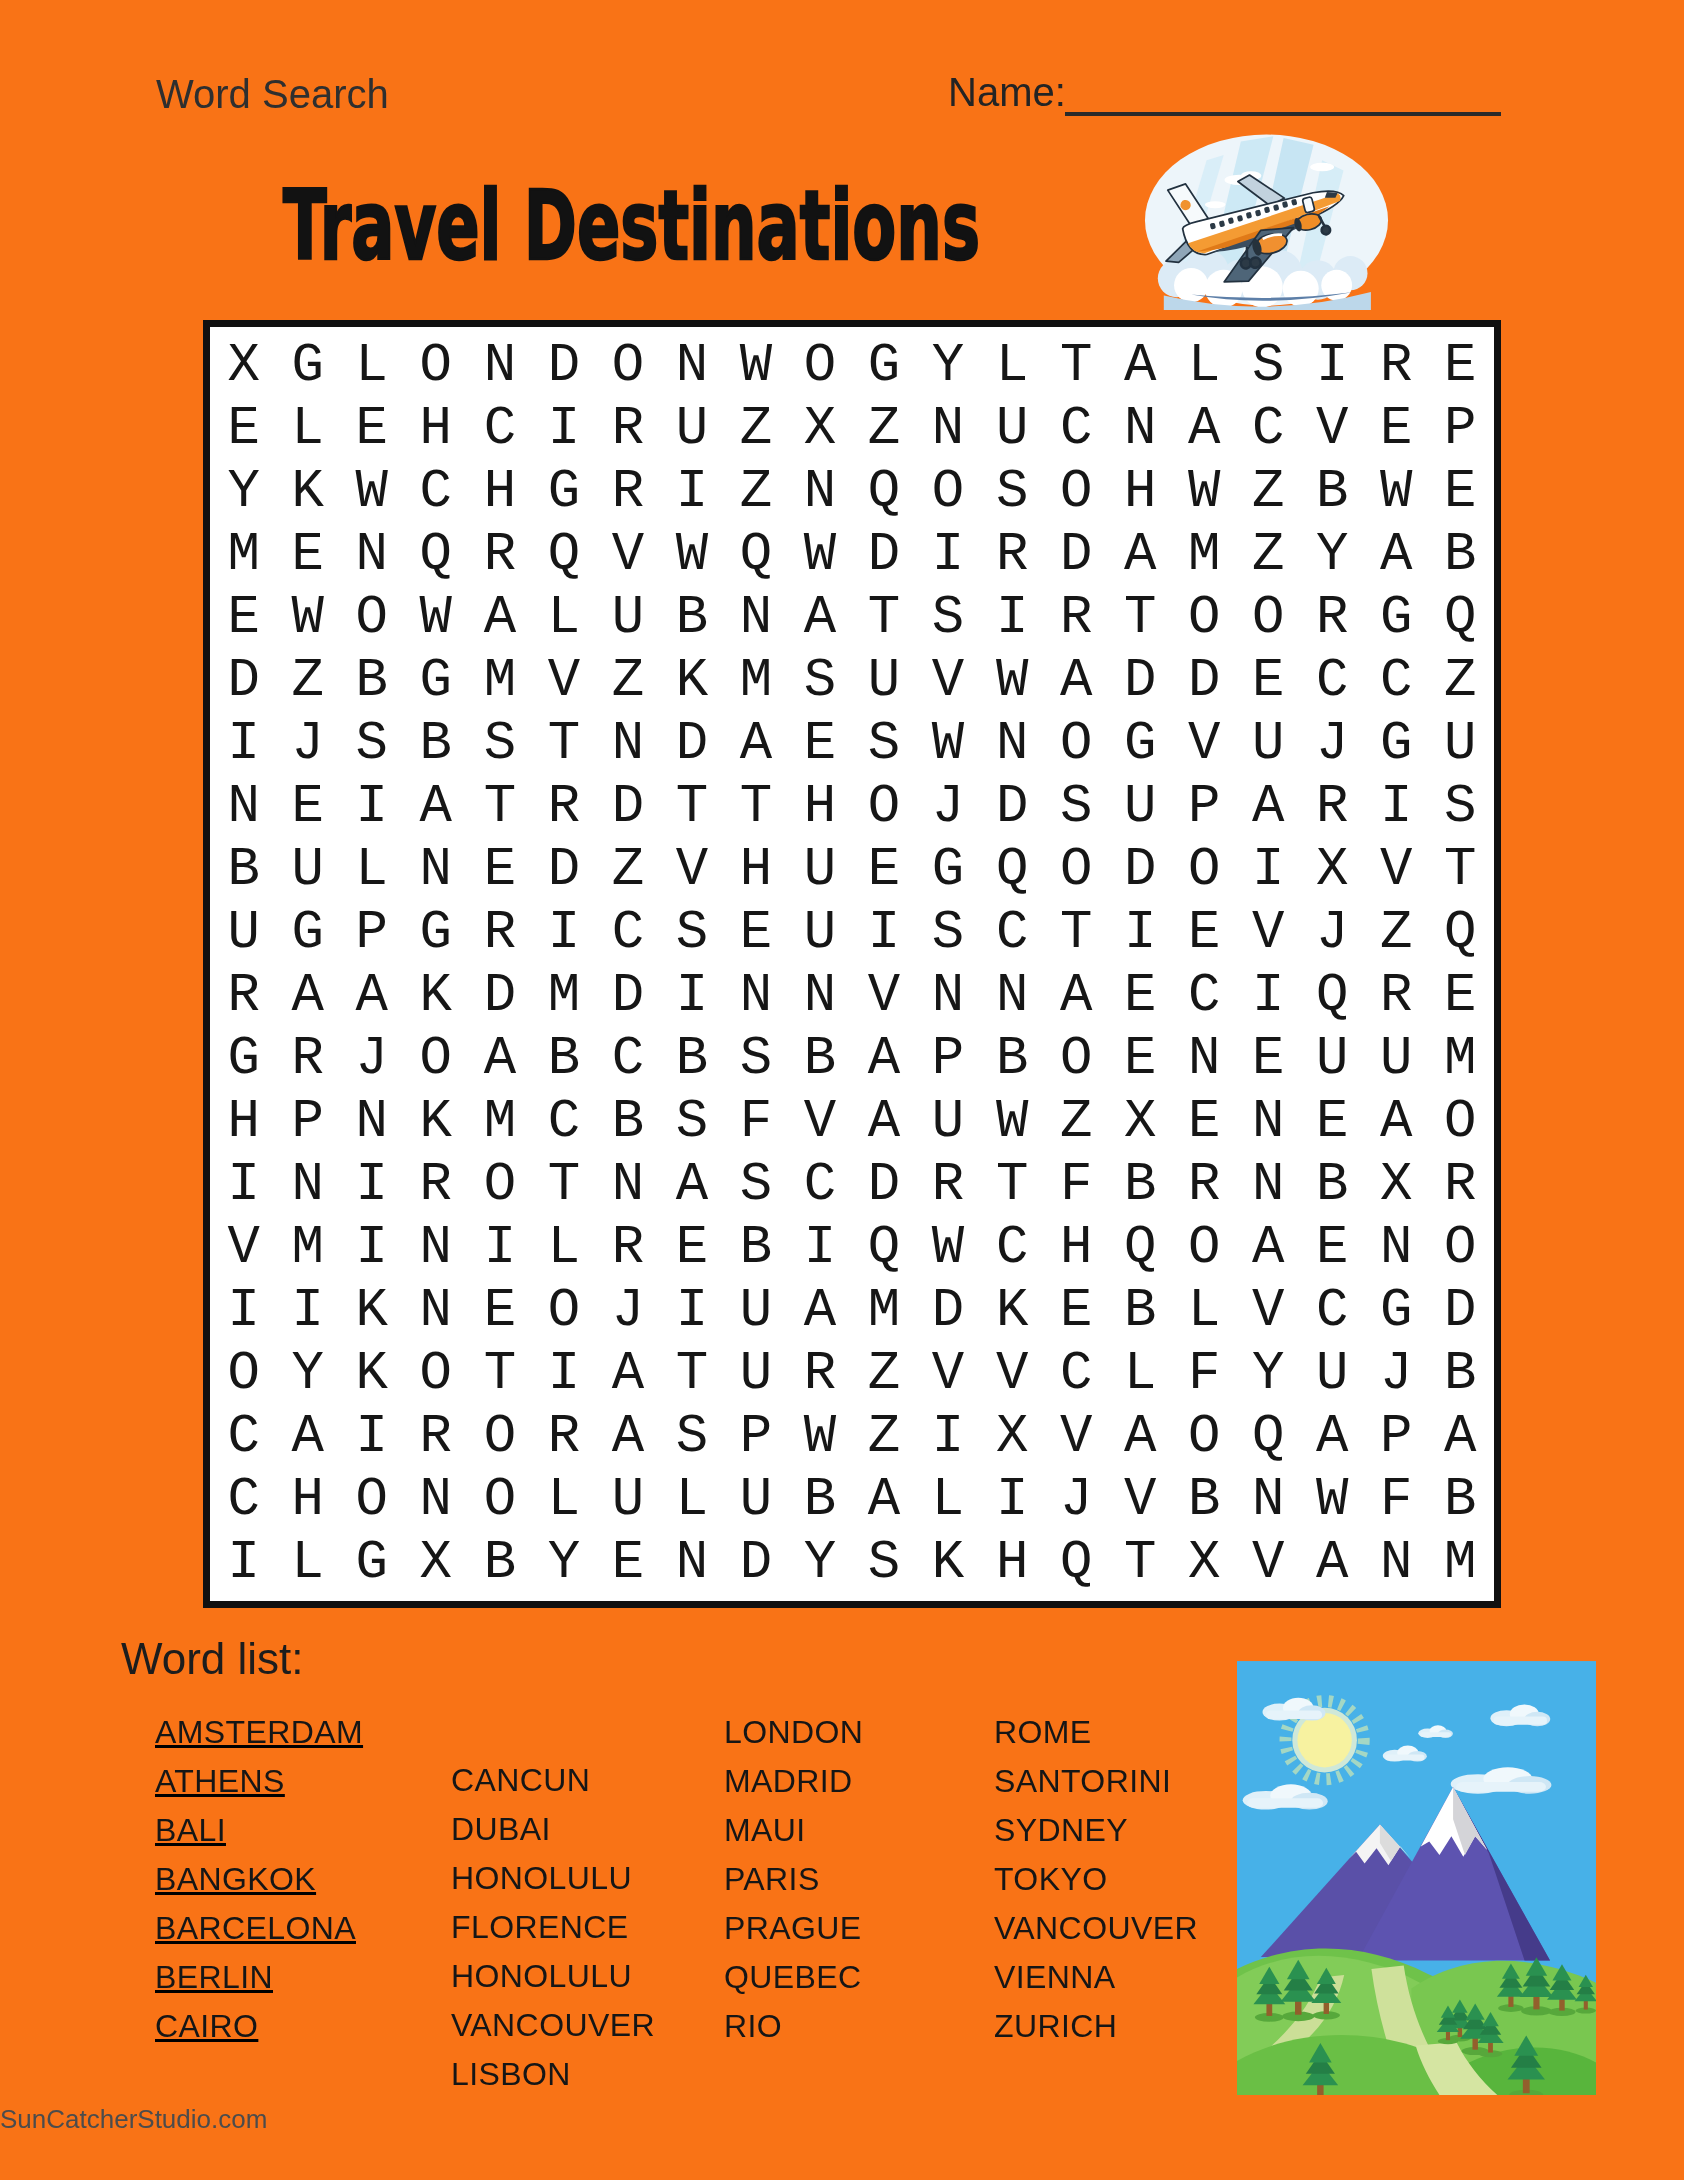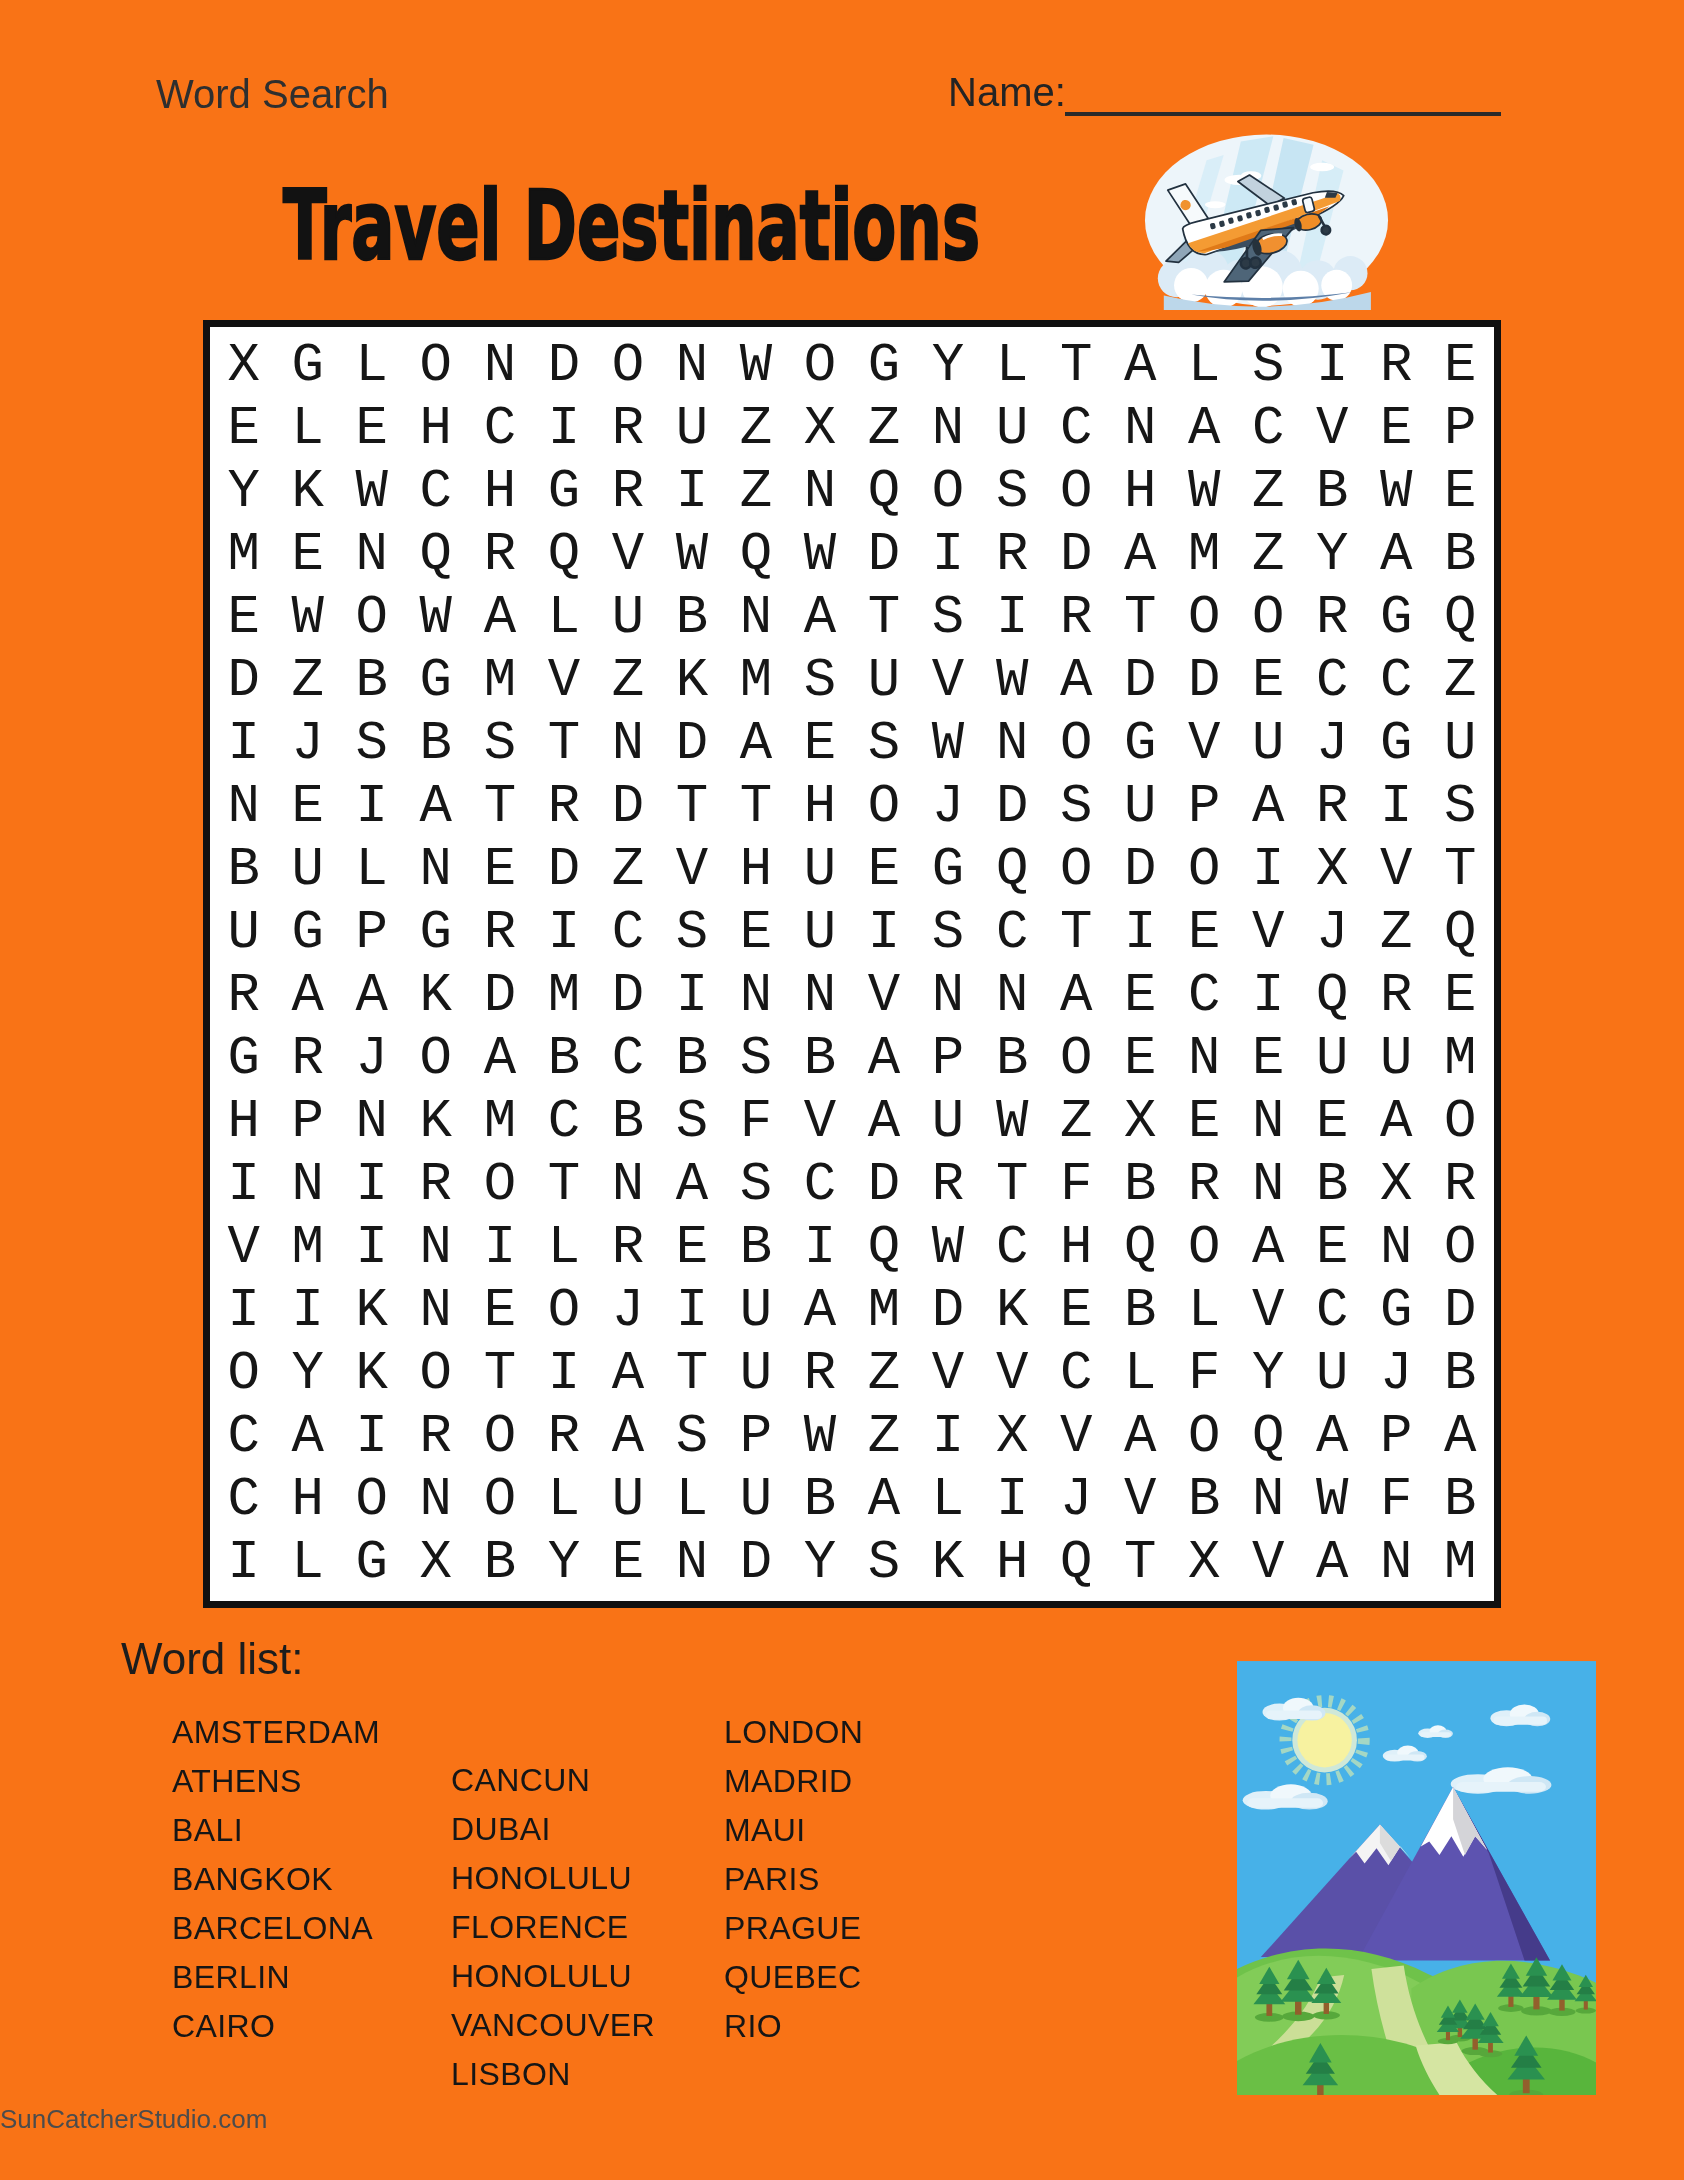--- a/index.html
+++ b/index.html
@@ -20,21 +20,21 @@
   .grid{position:absolute;left:203px;top:320px;width:1298px;height:1288px;
         border:7.7px solid #101010;box-sizing:border-box;background:#ffffff;
         display:flex;flex-direction:column;padding:6.8px 1.7px;}
   .grid-row{flex:1;display:flex;}
   .grid-cell{flex:1;display:flex;align-items:center;justify-content:center;
              font-family:"Liberation Mono",monospace;font-size:54px;color:#161616;}
 
   .wl-label{position:absolute;left:121px;top:1634px;font-size:44px;color:#1d1d1d;}
   .wl-cols{position:absolute;left:155px;top:1714px;width:1073px;height:358px;}
   .wl-col{position:absolute;top:0;}
-  .wl-col:nth-child(1){left:17px;}
+  .wl-col:nth-child(1){left:0;text-decoration:underline;}
   .wl-col:nth-child(2){left:296px;margin-top:48px;}
   .wl-col:nth-child(3){left:569px;}
   .wl-col:nth-child(4){left:839px;}
   .word-item{height:49px;font-size:32px;color:#161616;letter-spacing:0.4px;}
 
   .landscape{position:absolute;left:1237px;top:1661px;width:359px;height:434px;}
 
   .footer{position:absolute;left:0;top:2104px;width:100%;text-align:left;
           font-size:26px;color:#4c4c4c;}
 </style>
@@ -590,20 +590,29 @@
       </div>
       <div class="wl-col">
         <div class="word-item">LONDON</div>
         <div class="word-item">MADRID</div>
         <div class="word-item">MAUI</div>
         <div class="word-item">PARIS</div>
         <div class="word-item">PRAGUE</div>
         <div class="word-item">QUEBEC</div>
         <div class="word-item">RIO</div>
       </div>
+      <div class="wl-col">
+        <div class="word-item">ROME</div>
+        <div class="word-item">SANTORINI</div>
+        <div class="word-item">SYDNEY</div>
+        <div class="word-item">TOKYO</div>
+        <div class="word-item">VANCOUVER</div>
+        <div class="word-item">VIENNA</div>
+        <div class="word-item">ZURICH</div>
+      </div>
     </div>
 
   <svg class="landscape" viewBox="0 0 422 510">
     <defs>
       <g id="cld">
         <ellipse cx="22" cy="16" rx="20" ry="10" fill="#dff0f9"></ellipse>
         <ellipse cx="44" cy="11" rx="18" ry="12" fill="#f0f8fc"></ellipse>
         <ellipse cx="60" cy="17" rx="16" ry="9" fill="#cfe7f5"></ellipse>
         <rect x="6" y="14" width="66" height="10" rx="5" fill="#e6f3fa"></rect>
       </g>

